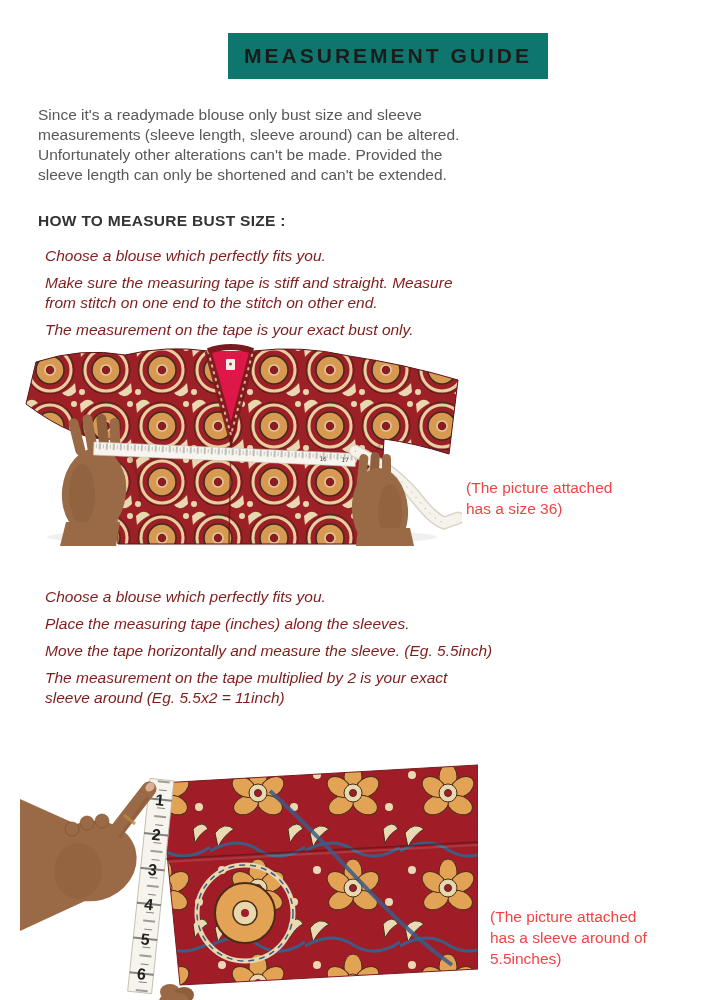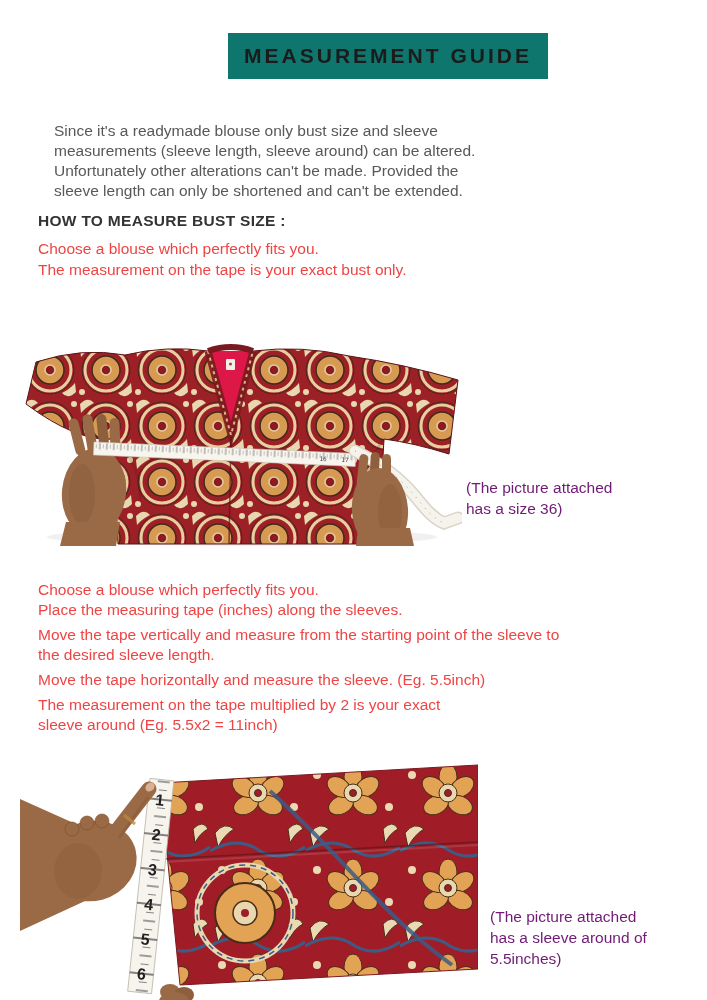--- a/index.html
+++ b/index.html
@@ -13,45 +13,46 @@
   .banner{
     position:absolute;left:192px;top:33px;width:320px;height:46px;
     background:#0f766e;
     display:flex;align-items:center;justify-content:center;margin-left:36px;
   }
   .banner span{
     font-size:21px;font-weight:700;letter-spacing:3px;color:#1b1b1b;
   }
   .intro{
     position:absolute;left:38px;top:105px;width:480px;
-    margin:16px;font-size:15.5px;line-height:20px;color:#58585a;
+    margin:0;font-size:15.5px;line-height:20px;color:#58585a;
     white-space:pre-line;
   }
   .sec-heading{
     position:absolute;left:38px;margin:0;
     font-size:15.5px;font-weight:700;color:#333335;letter-spacing:.3px;
   }
   .bust-h{top:212px;text-align:right;}
   .sleeve-h{top:554px;}
   .steps{position:absolute;left:38px;}
   .steps p{
-    margin:0;font-size:15.5px;line-height:20px;color:#ef4444;
+    margin:7px;font-size:15.5px;line-height:20px;color:#7f1d1d;
     white-space:pre-line;
+    font-style:italic;
   }
   .bust-steps{top:239px;width:490px;}
   .bust-steps p{margin-bottom:1px;}
   .sleeve-steps{top:580px;width:610px;}
   .sleeve-steps p{margin-bottom:5px;}
   .sleeve-steps p:first-child{margin-bottom:0;}
   .photo{position:absolute;}
   .photo-bust{left:22px;top:342px;width:440px;height:204px;}
   .photo-sleeve{left:20px;top:763px;width:458px;height:237px;}
   .caption{
     position:absolute;margin:0;
-    font-size:15.5px;line-height:21px;color:#701a75;
+    font-size:15.5px;line-height:21px;color:#ef4444;
     white-space:pre-line;
   }
   .cap1{left:466px;top:477px;width:175px;}
   .cap2{left:490px;top:906px;width:195px;}
 </style>
 </head>
 <body>
 
 <div class="page">
 
@@ -60,20 +61,22 @@
   </div>
 
   <p class="intro">Since it's a readymade blouse only bust size and sleeve
 measurements (sleeve length, sleeve around) can be altered.
 Unfortunately other alterations can't be made. Provided the
 sleeve length can only be shortened and can't be extended.</p>
 
   <h2 class="sec-heading bust-h">HOW TO MEASURE BUST SIZE :</h2>
   <div class="steps bust-steps">
     <p>Choose a blouse which perfectly fits you.</p>
+    <p>Make sure the measuring tape is stiff and straight. Measure
+from stitch on one end to the stitch on other end.</p>
     <p>The measurement on the tape is your exact bust only.</p>
   </div>
 
   <div class="photo photo-bust">
     <svg width="440" height="204" viewBox="0 0 440 204" xmlns="http://www.w3.org/2000/svg">
       <defs>
         <pattern id="kp1" width="56" height="56" patternUnits="userSpaceOnUse">
           <rect width="56" height="56" fill="#9e2027"></rect>
           <circle cx="28" cy="28" r="24" fill="none" stroke="#42291a" stroke-width="1"></circle>
           <circle cx="28" cy="28" r="21" fill="none" stroke="#e6cfa0" stroke-width="3"></circle>
@@ -142,22 +145,20 @@
       </g>
     </svg>
   </div>
 
   <p class="caption cap1">(The picture attached
 has a size 36)</p>
 
   <div class="steps sleeve-steps">
     <p>Choose a blouse which perfectly fits you.</p>
     <p>Place the measuring tape (inches) along the sleeves.</p>
-    <p>Move the tape vertically and measure from the starting point of the sleeve to
-the desired sleeve length.</p>
     <p>Move the tape horizontally and measure the sleeve. (Eg. 5.5inch)</p>
     <p>The measurement on the tape multiplied by 2 is your exact
 sleeve around (Eg. 5.5x2 = 11inch)</p>
   </div>
 
   <div class="photo photo-sleeve">
     <svg width="458" height="237" viewBox="0 0 458 237" xmlns="http://www.w3.org/2000/svg">
       <defs>
         <pattern id="kp2" width="95" height="95" patternUnits="userSpaceOnUse">
           <rect width="95" height="95" fill="#a01d28"></rect>

